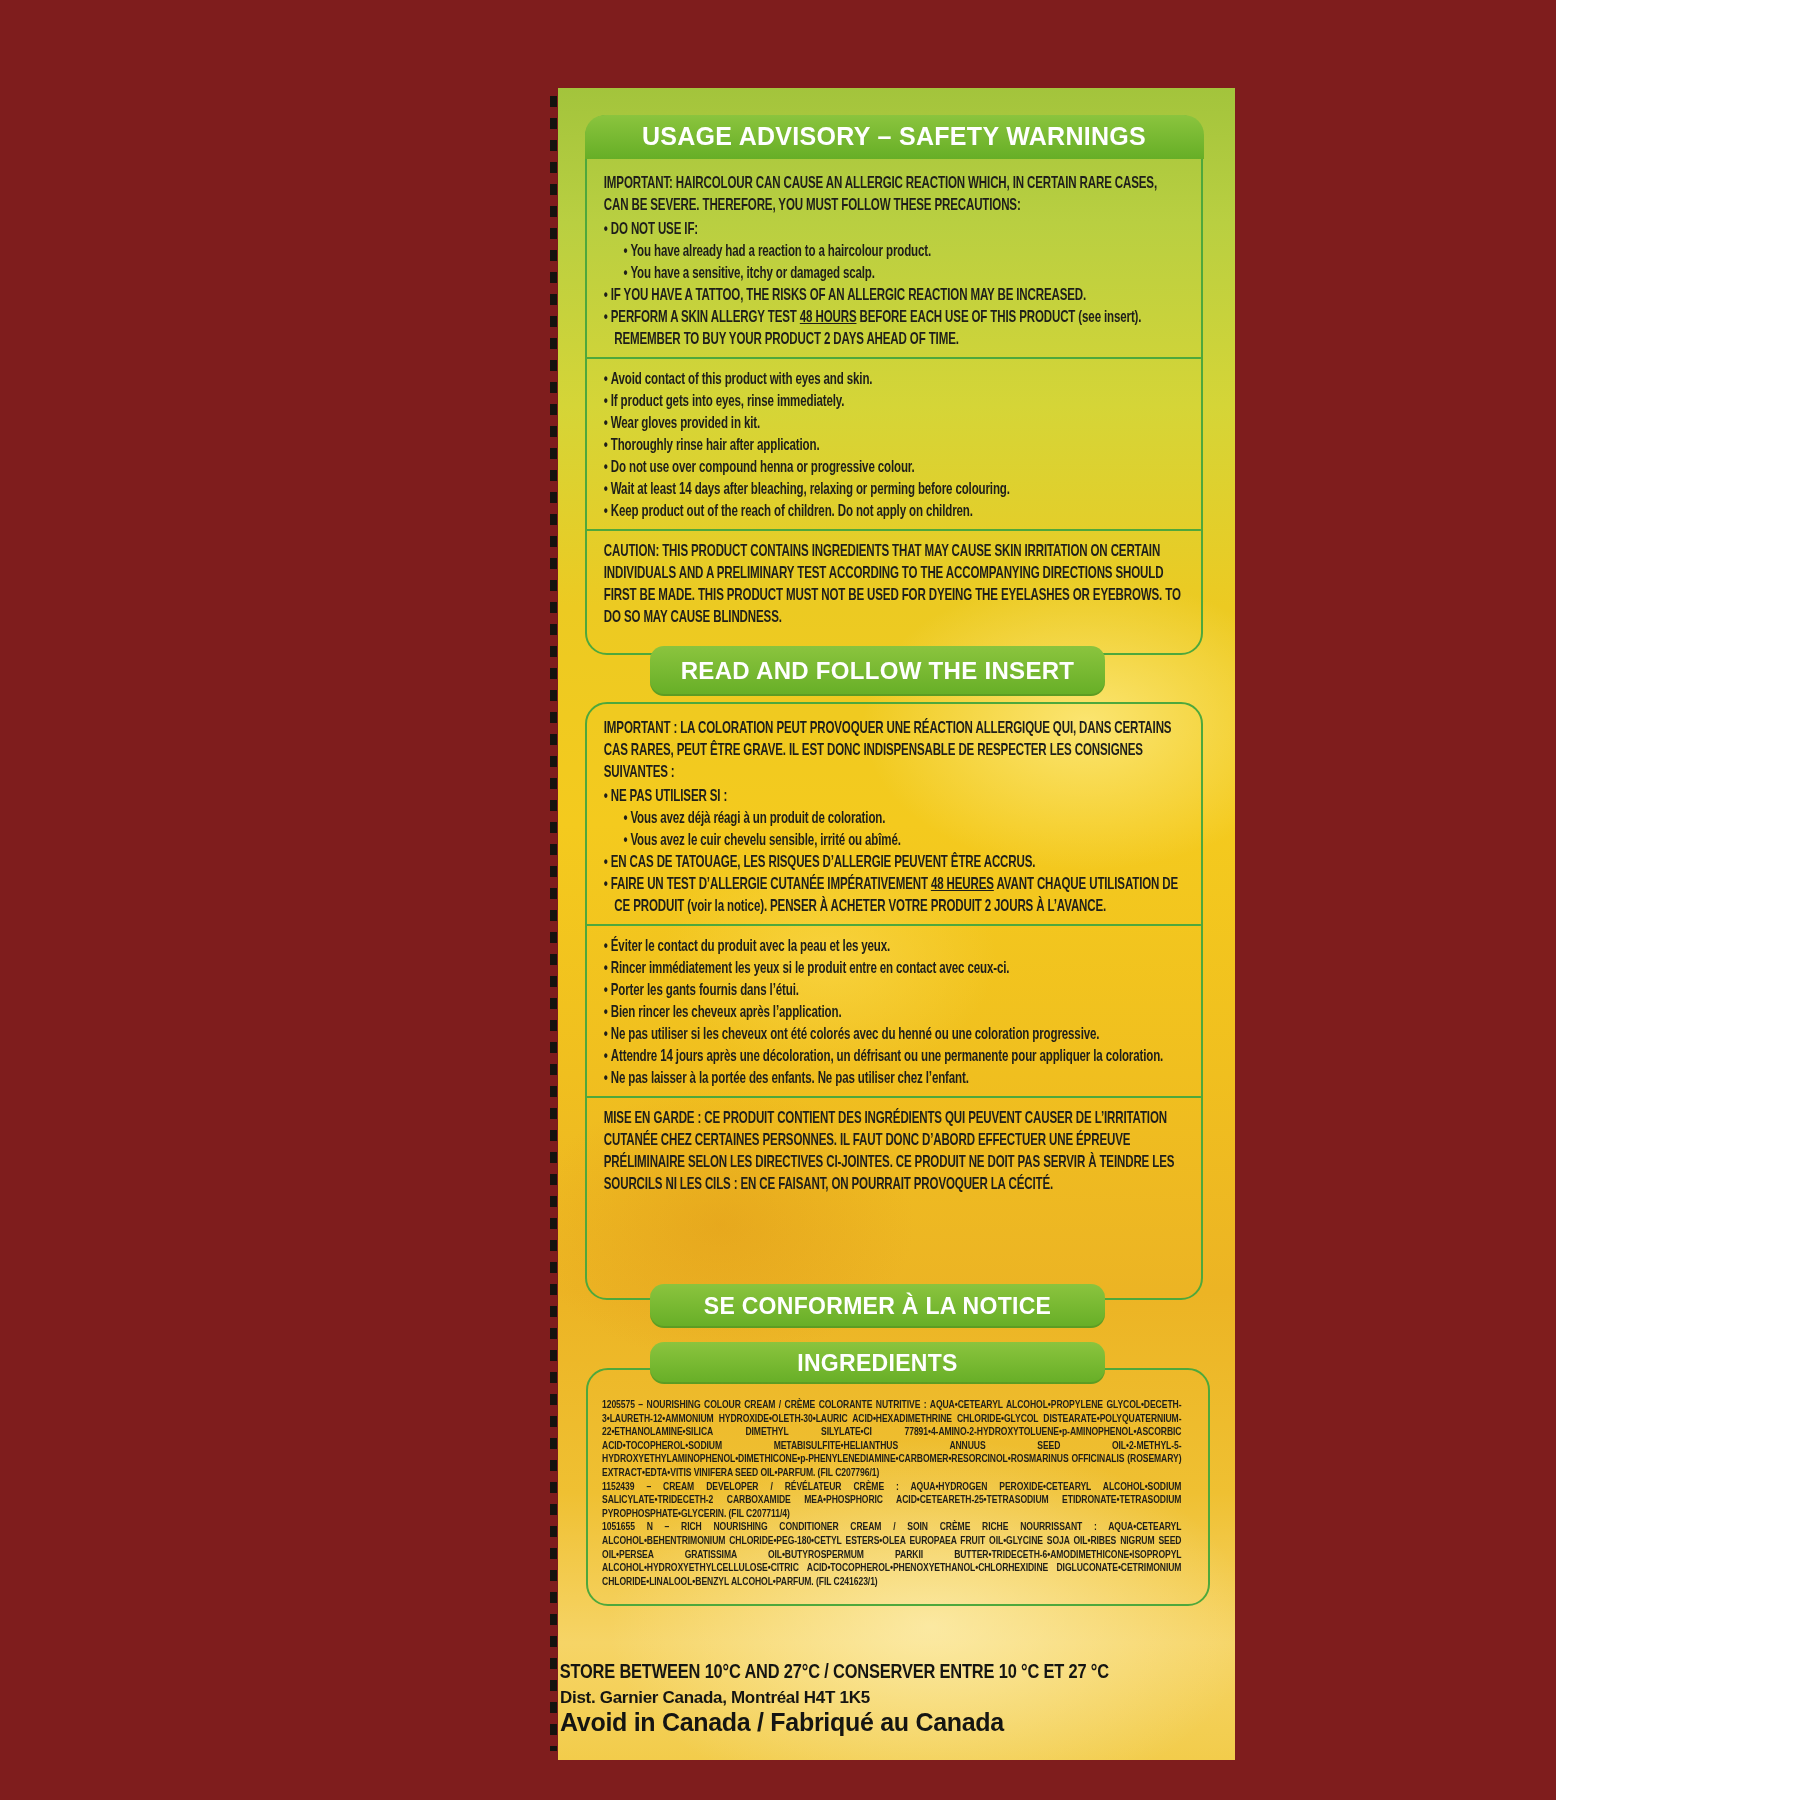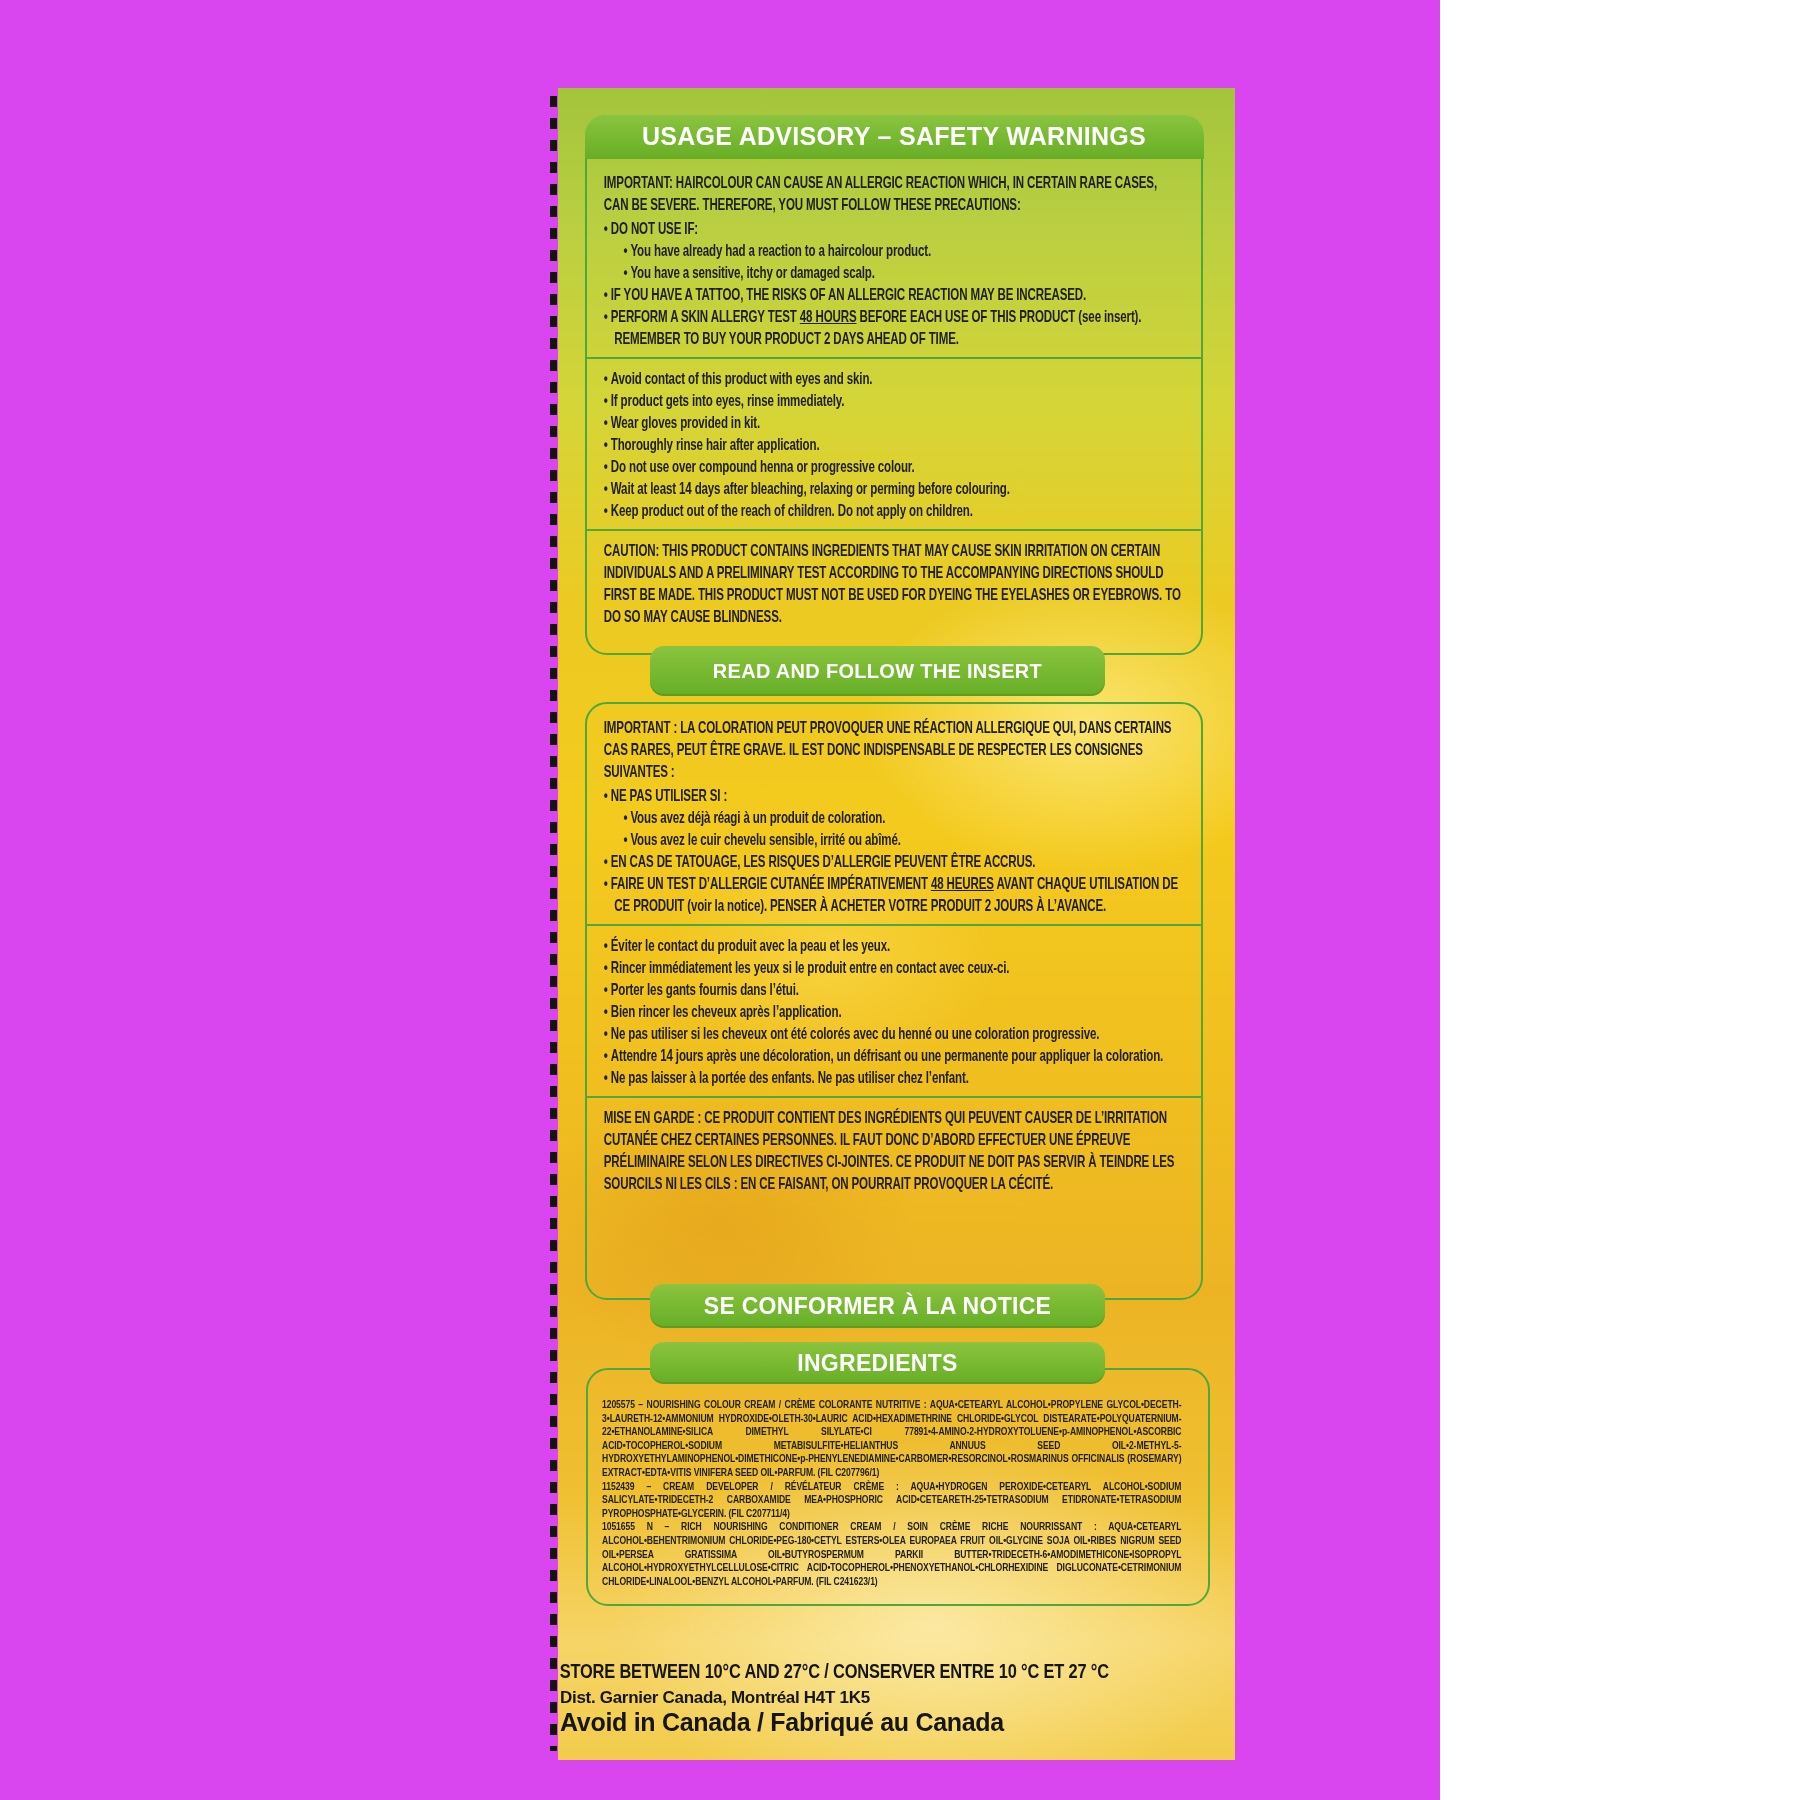--- a/index.html
+++ b/index.html
@@ -1,17 +1,17 @@
 <!DOCTYPE html>
 <html><head>
 <meta charset="utf-8">
 <style>
   html,body{margin:0;padding:0;background:#ffffff;}
-  .stage{position:relative;width:1440px;height:1800px;overflow:hidden;
-         font-family:"Liberation Sans",sans-serif;background:#d946ef;}
+  .stage{position:relative;width:1556px;height:1800px;overflow:hidden;
+         font-family:"Liberation Sans",sans-serif;background:#7f1d1d;}
   
   .panel{position:absolute;left:558px;top:88px;width:677px;height:1672px;
     background:
       radial-gradient(ellipse 320px 210px at 78% 38%, rgba(255,238,140,.75), transparent 70%),
       radial-gradient(ellipse 240px 170px at 40% 52%, rgba(255,226,96,.45), transparent 70%),
       radial-gradient(ellipse 270px 190px at 24% 68%, rgba(216,134,18,.30), transparent 72%),
       radial-gradient(ellipse 430px 250px at 55% 92%, rgba(255,248,205,.60), transparent 75%),
       linear-gradient(180deg,#a3c43c 0%,#b9cf41 8%,#d5d537 19%,#ecca22 31%,
                       #f4ca1e 44%,#f0bf1f 59%,#ecb424 72%,#efc032 84%,#f6d466 93%,#f2cc4b 100%);
   }
@@ -21,21 +21,21 @@
   .wbox{position:absolute;border:2.5px solid #4ea83c;border-radius:22px;box-sizing:border-box;}
   #box-en{left:27px;top:27px;width:618px;height:540px;}
   #box-fr{left:27px;top:614px;width:618px;height:598px;}
   #box-ingr{left:28px;top:1280px;width:624px;height:238px;}
   .gbar{background:linear-gradient(180deg,#8bc43e,#66ae26);color:#ffffff;font-weight:700;
         display:flex;align-items:center;justify-content:center;text-align:center;
         letter-spacing:.3px;white-space:nowrap;}
   .gbar.head{margin:-2.5px -2.5px 0 -2.5px;height:44px;border-radius:20px 20px 0 0;font-size:25px;}
   #box-fr .gbar.head{height:46px;font-size:24px;}
   .pill{position:absolute;border-radius:14px;box-shadow:inset 0 -2px rgba(0,0,0,.10);z-index:3;}
-  #bar-read{left:92px;top:558px;width:455px;height:50px;font-size:20px;}
+  #bar-read{left:92px;top:558px;width:455px;height:50px;font-size:24px;}
   #bar-conform{left:92px;top:1196px;width:455px;height:44px;font-size:23px;}
   #bar-ingr{left:92px;top:1254px;width:455px;height:42px;font-size:23px;}
   
   .squeeze{width:142.8%;transform:scaleX(.70);transform-origin:0 0;box-sizing:border-box;
     padding:12px 24px 10px 24px;font-size:16.5px;line-height:22px;font-weight:700;
     color:#1e1e1a;letter-spacing:-.2px;}
   .squeeze p{margin:0 0 2px 0;}
   .blist{list-style:none;margin:0;padding:0;}
   .blist li{padding-left:15px;text-indent:-15px;}
   .blist li::before{content:"\2022\00a0";}

